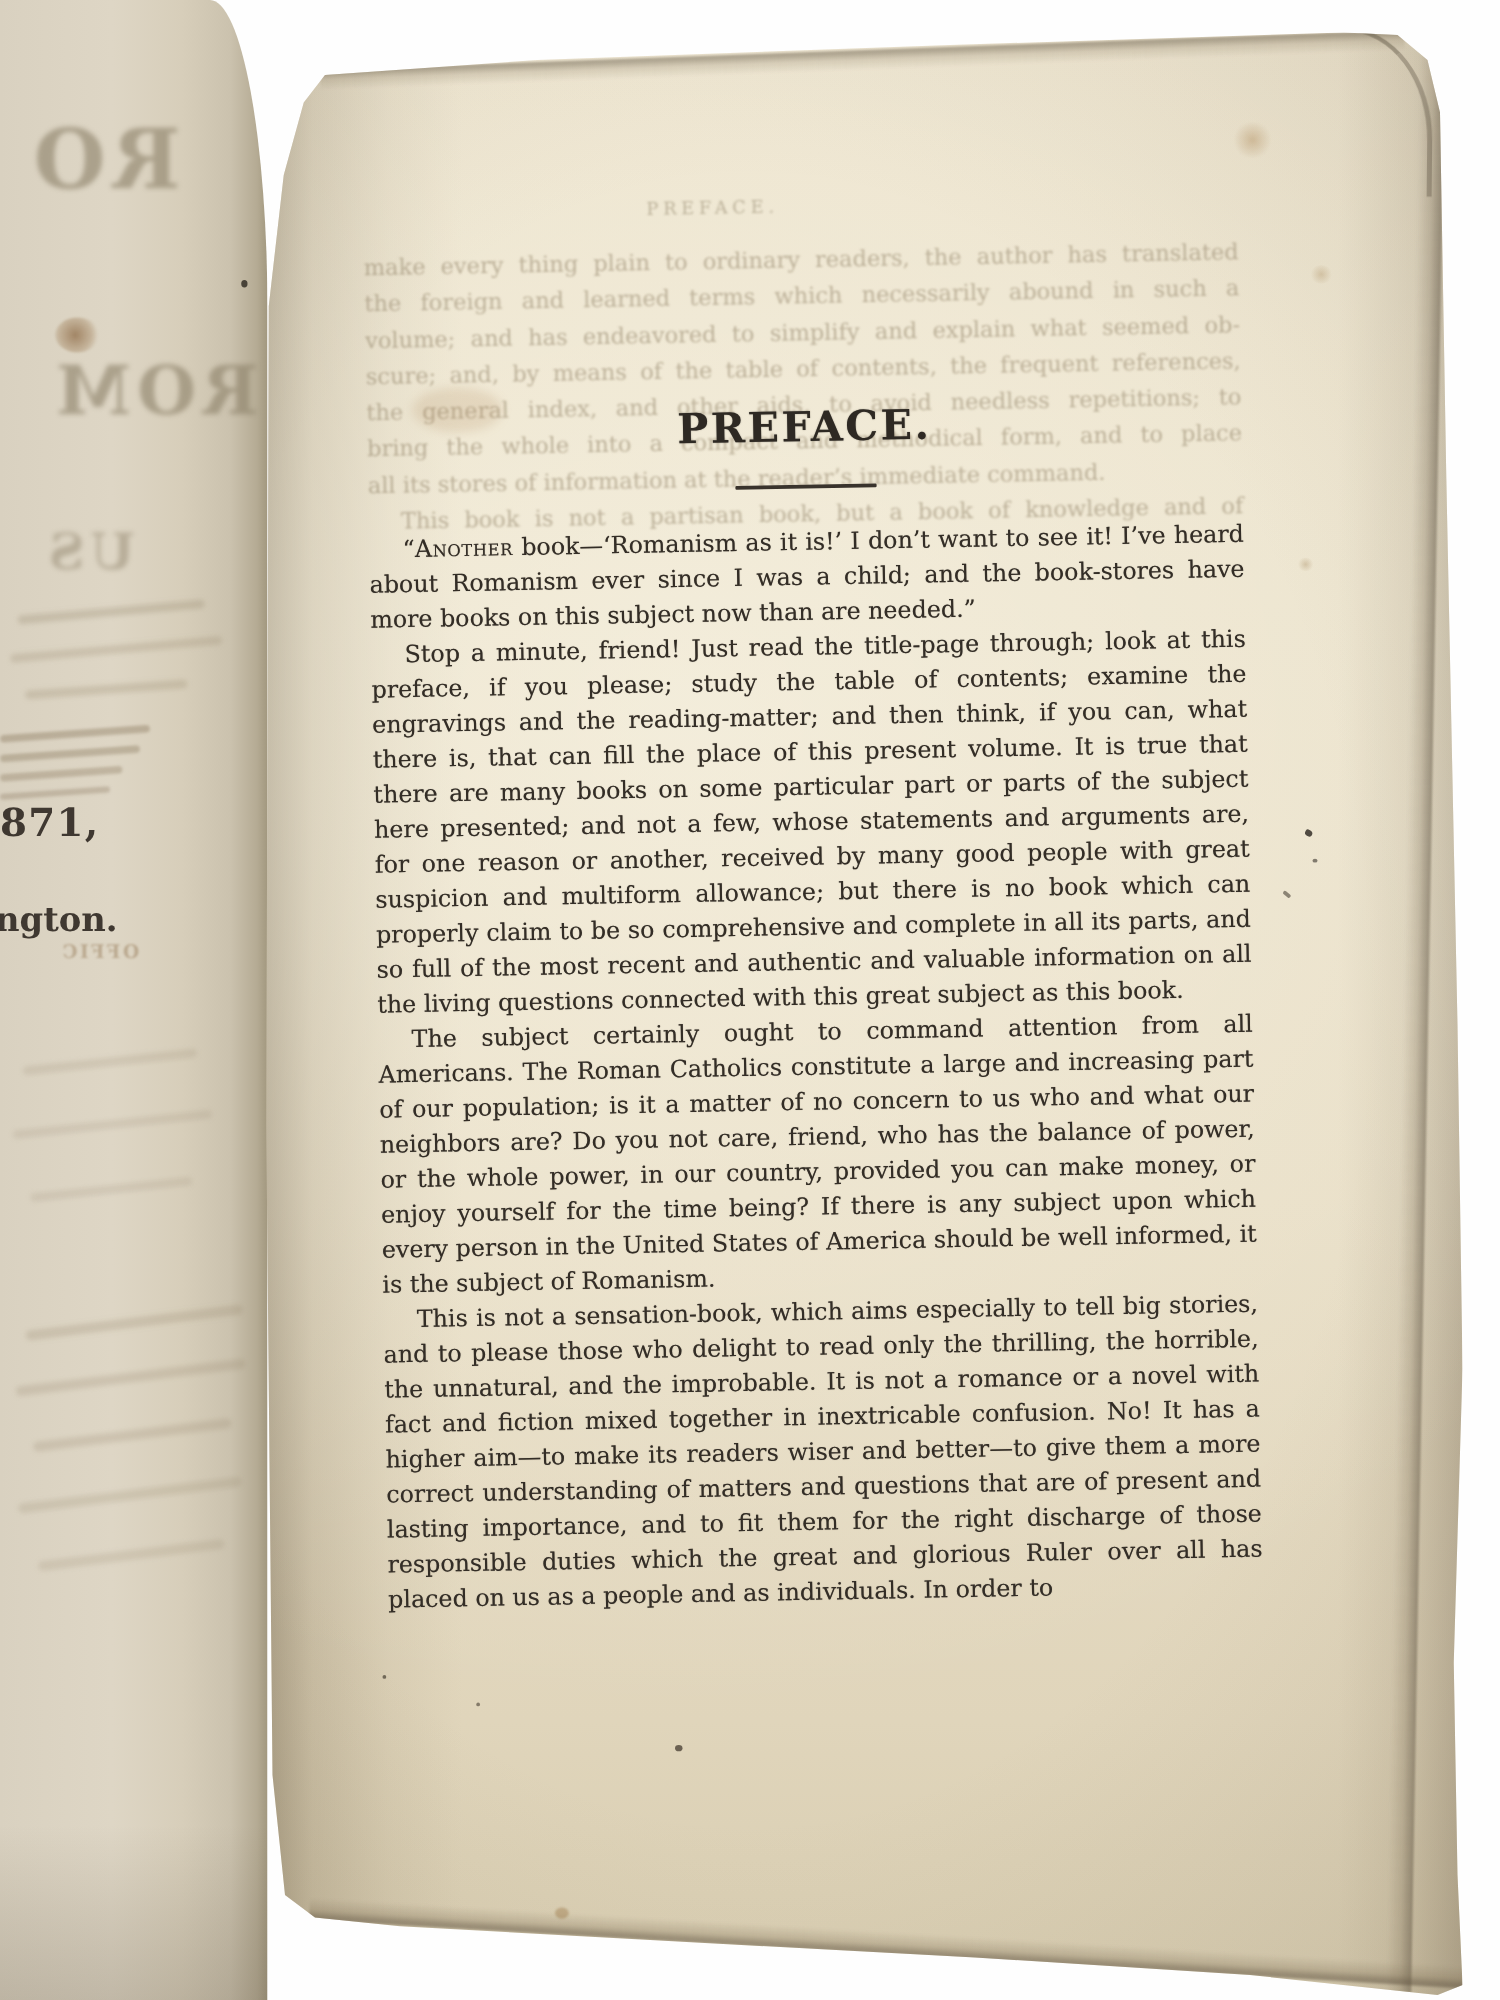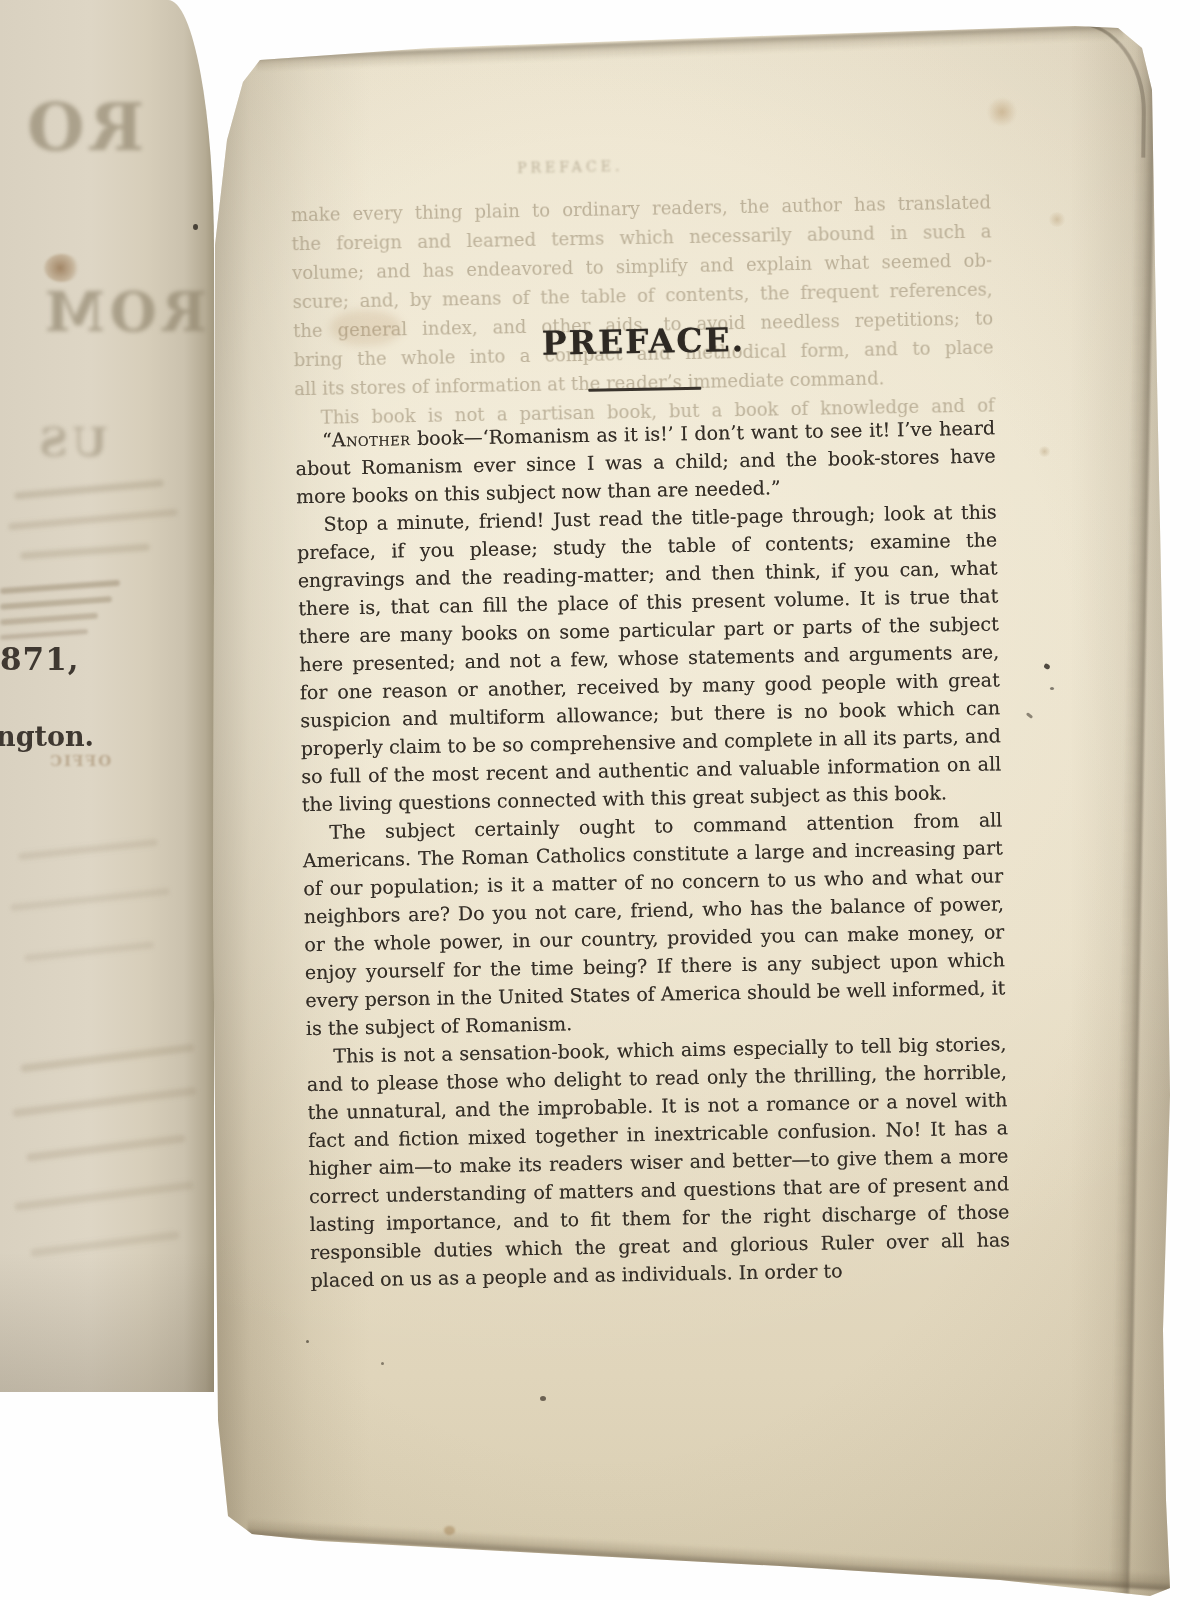--- a/index.html
+++ b/index.html
@@ -4,21 +4,21 @@
 <style>
   html,body{margin:0;padding:0;background:#ffffff;}
   .photo{
     position:relative;width:1200px;height:1600px;margin:0 auto;
     background:#fefefe;overflow:hidden;
     font-family:"DejaVu Serif","Liberation Serif",serif;
   }
 
   
   .left-page{
-    position:absolute;left:0;top:0;width:214px;height:1392px;
+    position:absolute;left:0;top:0;width:214px;height:1600px;
     background:
       linear-gradient(0deg, rgba(90,78,60,.22) 0, rgba(90,78,60,0) 140px),
       linear-gradient(90deg,#d9d1c0 0%,#ded6c5 42%,#d7ceba 68%,#cbc2ae 86%,#b5ab94 96%,#a2987f 100%);
     border-top-right-radius:46px 250px;
   }
   .frag{position:absolute;color:#3f3831;}
   .ghost-big{
     font-weight:bold;color:rgba(141,129,105,.62);
     transform:scaleX(-1);filter:blur(2px);letter-spacing:5px;
   }

